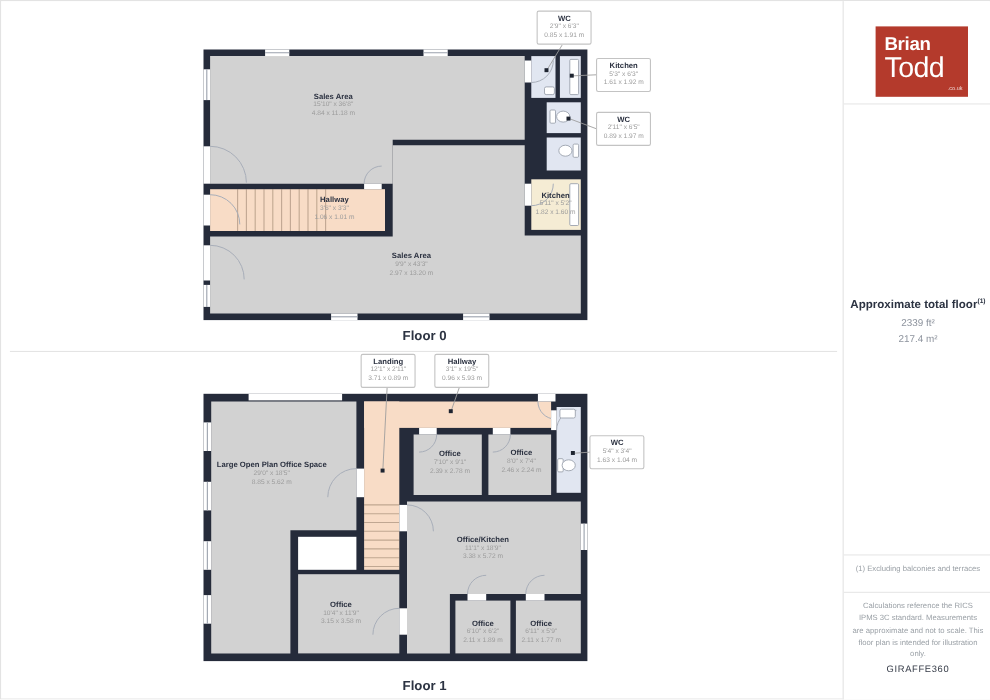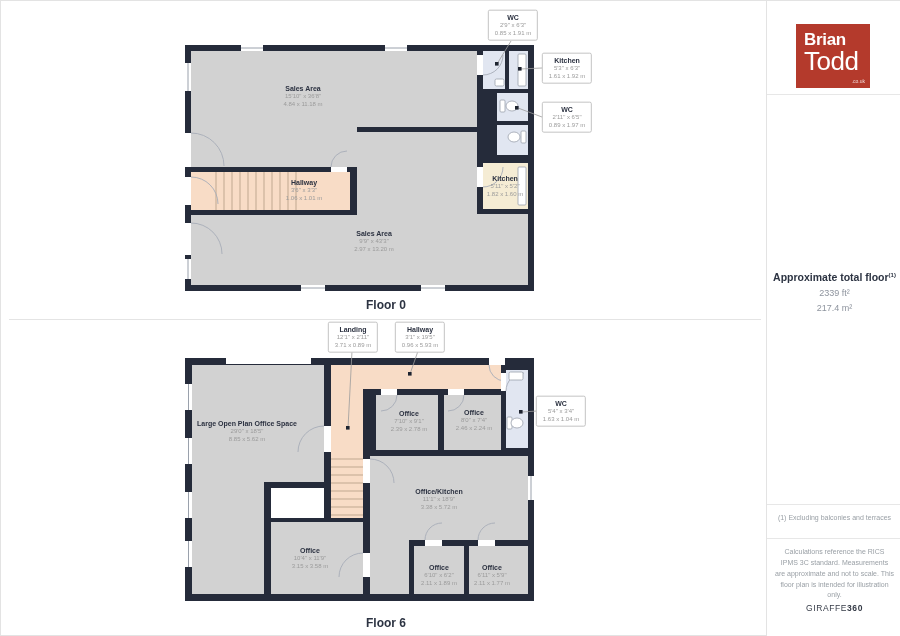--- a/index.html
+++ b/index.html
@@ -11,36 +11,36 @@
   .rlabel{position:absolute;transform:translate(-50%,-50%);text-align:center;line-height:1.3;
           white-space:nowrap;z-index:3;}
   .rlabel .nm{display:block;font-size:7px;font-weight:bold;color:#2b3140;}
   .rlabel .dim{display:block;font-size:6px;color:#9b9b9b;}
   .callout{background:#fff;border:1px solid #c3c3c3;border-radius:2px;padding:2px 6px;}
   .floor-label{position:absolute;transform:translateX(-50%);font-size:12px;font-weight:bold;
                color:#2c3342;z-index:3;}
   .hr{position:absolute;height:1px;background:#e4e4e4;z-index:2;}
   .sidebar{position:absolute;left:765px;top:0;width:135px;height:636px;border-left:1px solid #e3e3e3;
            box-sizing:border-box;z-index:4;background:#fff;}
-  .logo{position:absolute;left:29px;top:23px;width:74px;height:64px;background:var(--logo_red);
+  .logo{position:absolute;left:29px;top:23px;width:84px;height:64px;background:var(--logo_red);
         color:#fff;box-sizing:border-box;padding:7px 0 16px 8px;}
   .logo .l1{display:block;font-size:17px;font-weight:800;line-height:1;letter-spacing:-0.3px;}
   .logo .l2{display:block;font-size:26px;font-weight:400;line-height:1;letter-spacing:-0.5px;}
   .logo .suffix{position:absolute;right:5px;bottom:4px;font-size:5px;color:rgba(255,255,255,.8);}
   .area-block{position:absolute;left:0;top:270px;width:135px;text-align:center;}
   .area-block .ttl{font-size:10.5px;font-weight:bold;color:#2c3342;}
   .area-block .ttl sup{font-size:6px;}
   .area-block .val{display:block;font-size:9px;color:#8e949e;margin-top:5px;}
   .side-hr{position:absolute;left:0;width:135px;height:1px;background:#e7e7e7;}
   .footnote{position:absolute;left:0;top:513px;width:135px;text-align:center;font-size:7px;color:#9aa0a6;}
   .disclaimer{position:absolute;left:8px;top:546px;width:119px;text-align:center;font-size:7px;
               color:#9aa0a6;line-height:1.55;}
   .brand{position:absolute;left:0;top:602px;width:135px;text-align:center;font-size:8.5px;
          color:#343a46;letter-spacing:.6px;}
-  .brand .b{font-weight:bold;}
+  .brand .b{font-weight:normal;}
 </style>
 </head>
 <body style="--wall: #252b3a; --room: #d2d2d2; --hall: #f8dcc6; --wet: #e1e6f1; --kitchen: #f5ecd4; --logo_red: #b43a2c;">
 
 <div class="page">
 
   <svg class="plan-svg" width="900" height="636" viewBox="0 0 900 636">
 
     <g>
       <rect x="184" y="44" width="349" height="246" fill="var(--wall)"></rect>
@@ -276,21 +276,21 @@
     <span class="nm">Hallway</span>
     <span class="dim">3'1" x 19'5"</span>
     <span class="dim">0.96 x 5.93 m</span>
   </div>
   <div class="rlabel callout" style="left:560px;top:410px">
     <span class="nm">WC</span>
     <span class="dim">5'4" x 3'4"</span>
     <span class="dim">1.63 x 1.04 m</span>
   </div>
 
-  <div class="floor-label" style="left:385px;top:615px">Floor 6</div>
+  <div class="floor-label" style="left:385px;top:615px">Floor 1</div>
 
   <div class="sidebar">
     <div class="logo">
       <span class="l1">Brian</span>
       <span class="l2">Todd</span>
       <span class="suffix">.co.uk</span>
     </div>
     <div class="side-hr" style="top:93px"></div>
 
     <div class="area-block">

